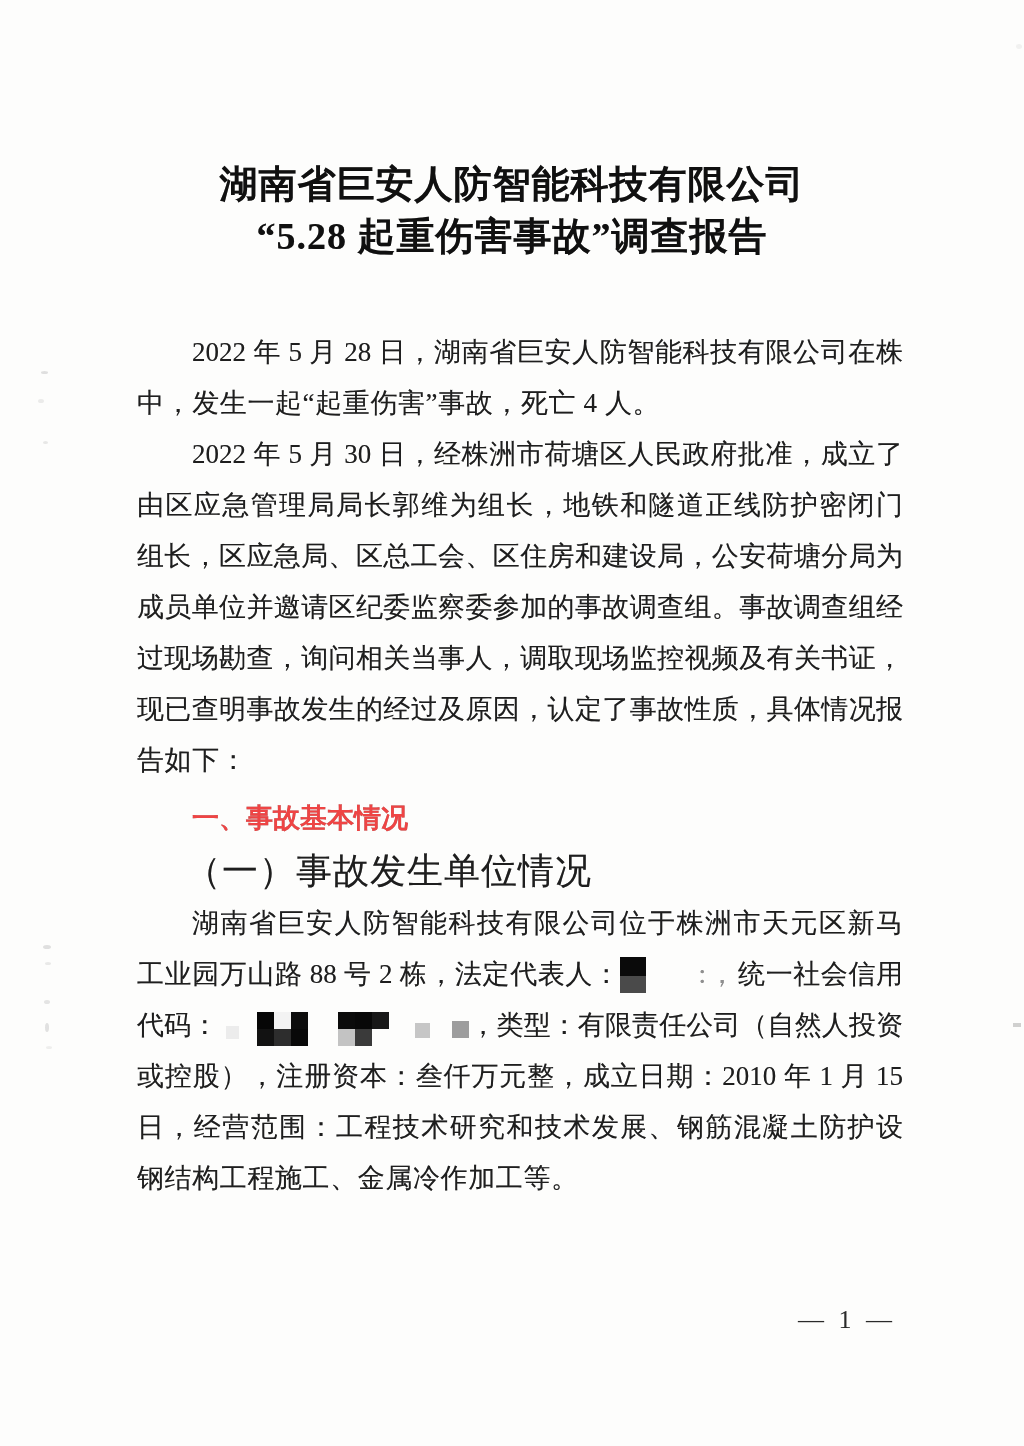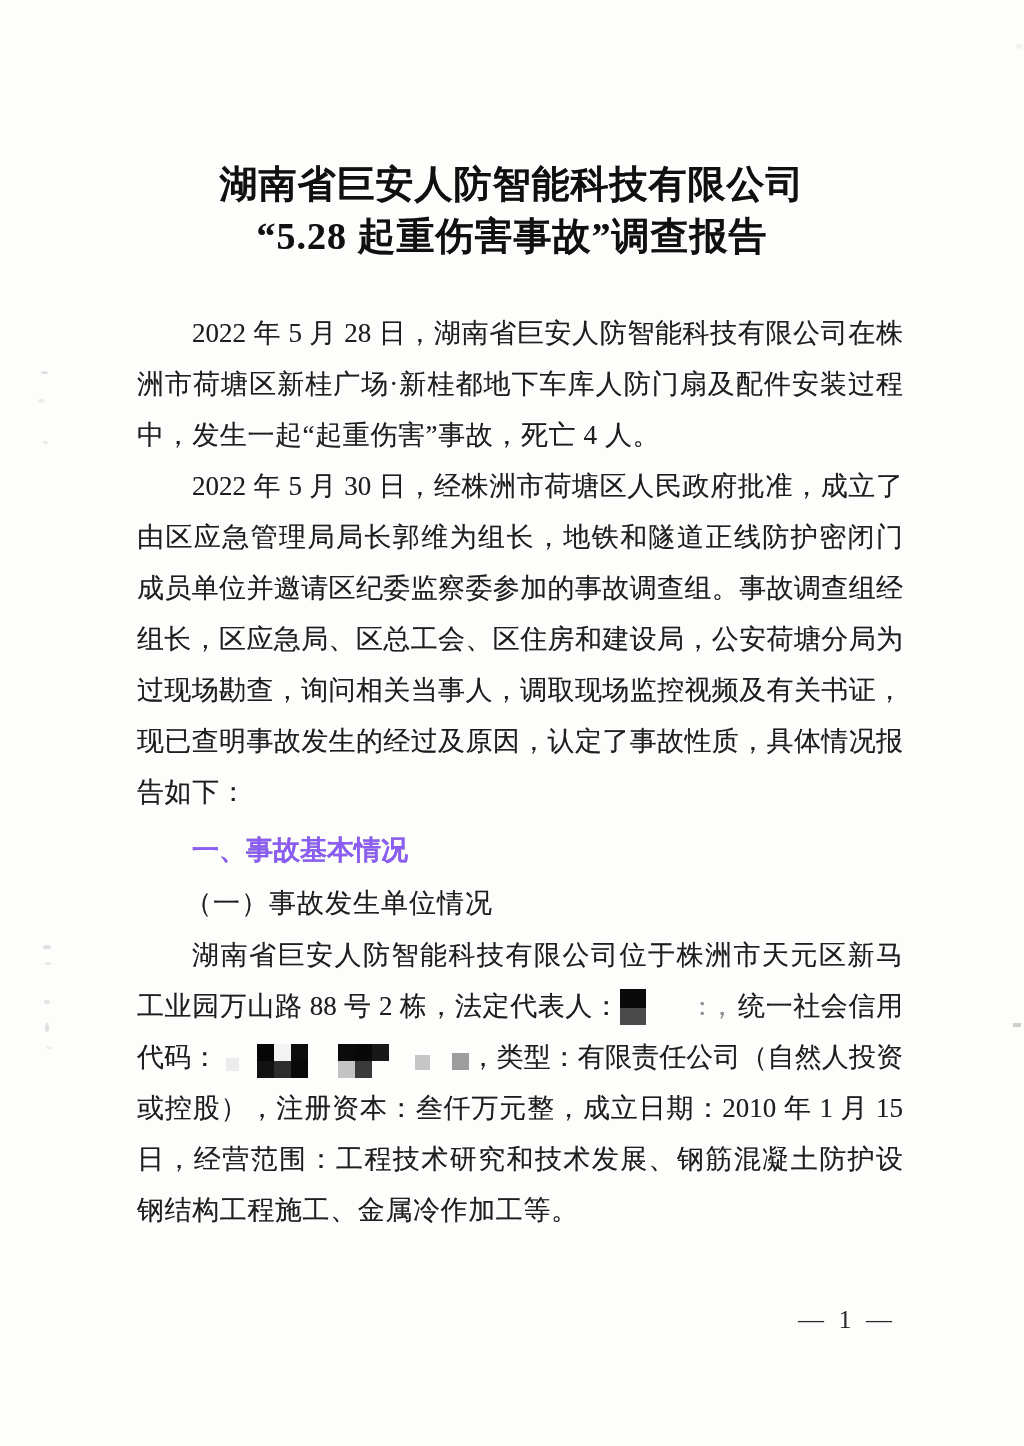--- a/index.html
+++ b/index.html
@@ -18,40 +18,40 @@
     position:absolute; top:158px; left:0; width:1024px;
     text-align:center;
   }
   .title-line {
     font-size:38px; font-weight:bold; line-height:52px;
     color:#101010; letter-spacing:1px;
     text-shadow:0 0 0.6px rgba(16,16,16,0.5);
   }
   
   .body-col {
-    position:absolute; top:308px; left:137px; width:766px;
+    position:absolute; top:327px; left:137px; width:766px;
     font-size:27px;
     text-shadow:0 0 0.5px rgba(30,30,30,0.45);
   }
   .bl {
     height:51px; line-height:51px;
     text-align:justify; overflow:hidden;
     white-space:normal;
   }
   .bl::after { content:""; display:inline-block; width:100%; height:0; }
   .bl-last { height:51px; line-height:51px; letter-spacing:0.6px; }
   .ind { padding-left:55px; }
   .h1-line {
     height:53px; line-height:53px; margin-top:6px; padding-left:55px;
     font-family:"Liberation Sans","DejaVu Sans",sans-serif;
-    font-weight:bold; font-size:27px; color:#8b5cf6;
+    font-weight:bold; font-size:27px; color:#ef4444;
   }
   .h2-line {
     height:53px; line-height:53px; padding-left:48px;
-    font-size:27px; letter-spacing:1px;
+    font-size:36px; letter-spacing:1px;
   }
   
   .redact-name {
     display:inline-block; width:26px; height:36px;
     background:linear-gradient(#0a0a0a 0 54%, #4a4a4a 54% 100%);
     vertical-align:middle; transform:translateY(-2px);
   }
   .sp { display:inline-block; height:1px; vertical-align:middle; }
   .w8{width:8px;} .w18{width:18px;} .w22{width:22px;}
   .w26{width:26px;} .w30{width:30px;} .w52{width:52px;}
@@ -75,27 +75,26 @@
 <div class="sheet">
 
   <div class="title-wrap">
     <div class="title-line">湖南省巨安人防智能科技有限公司</div>
     <div class="title-line">“5.28 起重伤害事故”调查报告</div>
   </div>
 
   <div class="body-col">
 
     <div class="bl ind">2022 年 5 月 28 日，湖南省巨安人防智能科技有限公司在株</div>
-    <div class="bl">洲市荷塘区新桂广场·新桂都地下车库人防门扇及配件安装过程</div>
     <div class="bl-last">中，发生一起“起重伤害”事故，死亡 4 人。</div>
 
     <div class="bl ind">2022 年 5 月 30 日，经株洲市荷塘区人民政府批准，成立了</div>
     <div class="bl">由区应急管理局局长郭维为组长，地铁和隧道正线防护密闭门</div>
+    <div class="bl">组长，区应急局、区总工会、区住房和建设局，公安荷塘分局为</div>
     <div class="bl">成员单位并邀请区纪委监察委参加的事故调查组。事故调查组经</div>
-    <div class="bl">组长，区应急局、区总工会、区住房和建设局，公安荷塘分局为</div>
     <div class="bl">过现场勘查，询问相关当事人，调取现场监控视频及有关书证，</div>
     <div class="bl">现已查明事故发生的经过及原因，认定了事故性质，具体情况报</div>
     <div class="bl-last">告如下：</div>
 
     <div class="h1-line">一、事故基本情况</div>
     <div class="h2-line">（一）事故发生单位情况</div>
 
     <div class="bl ind">湖南省巨安人防智能科技有限公司位于株洲市天元区新马</div>
 
     <div class="bl"><span>工业园万山路 88 号 2 栋，法定代表人：</span><span class="redact-name"></span><span class="sp w52"></span><span class="faint-mark">:，</span><span>统一社会信用</span></div>

